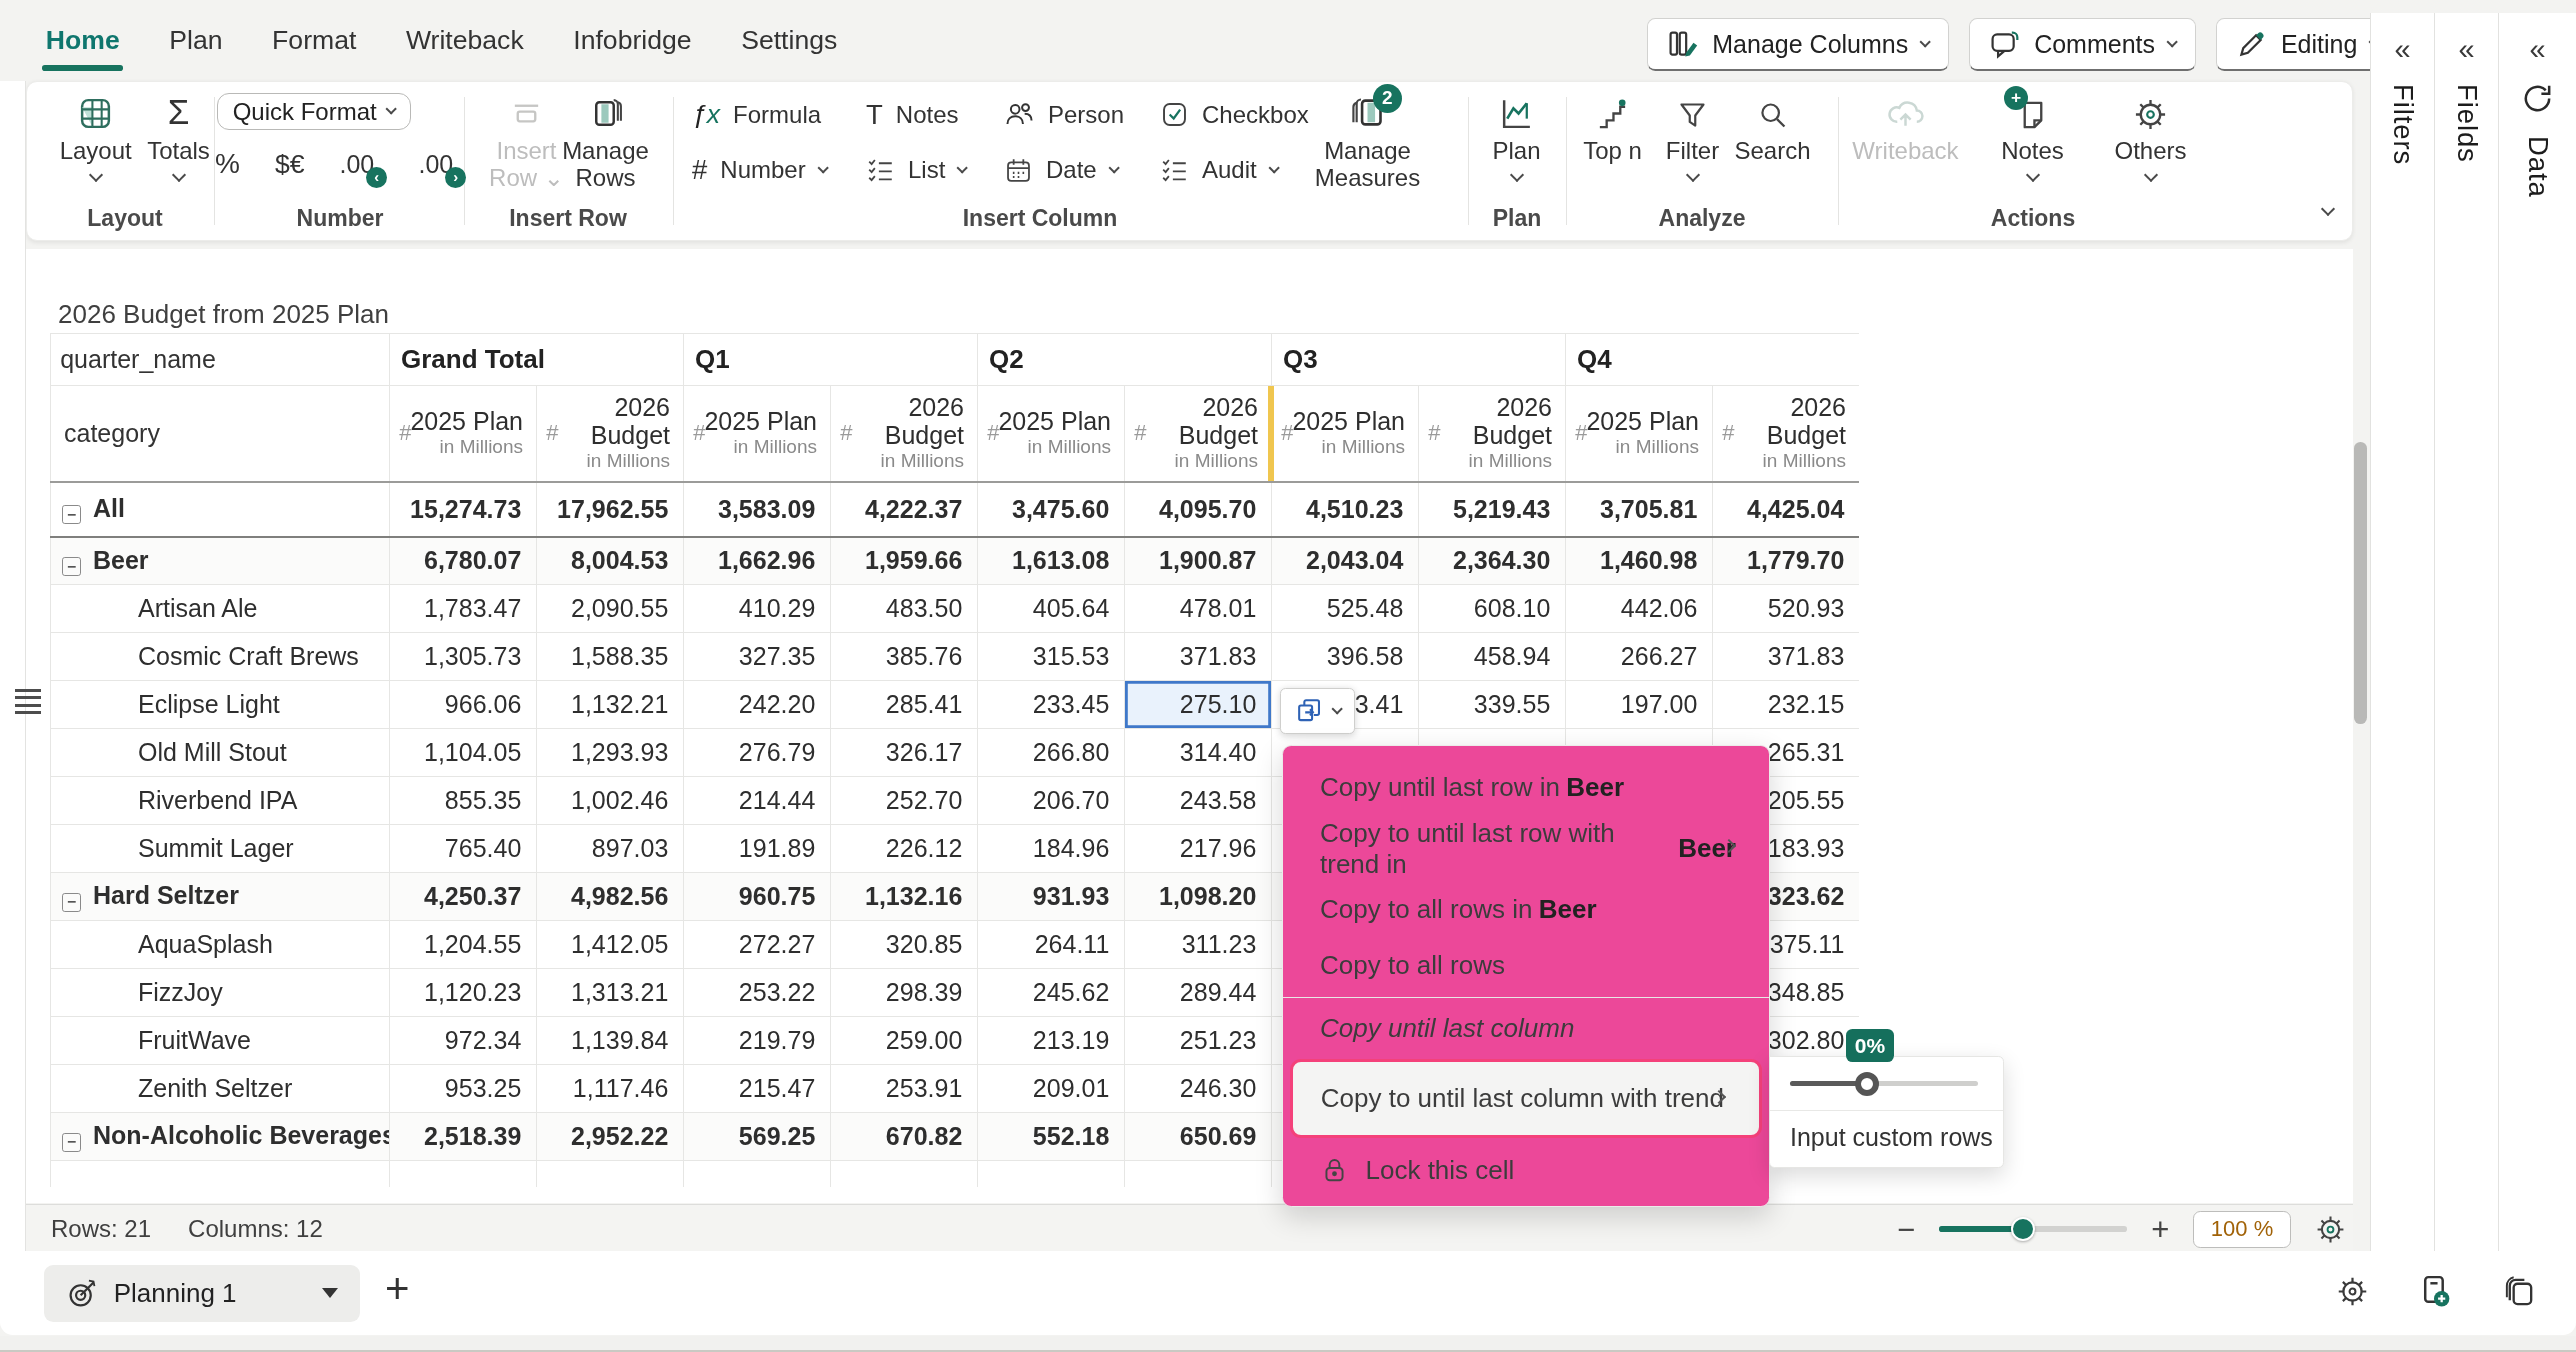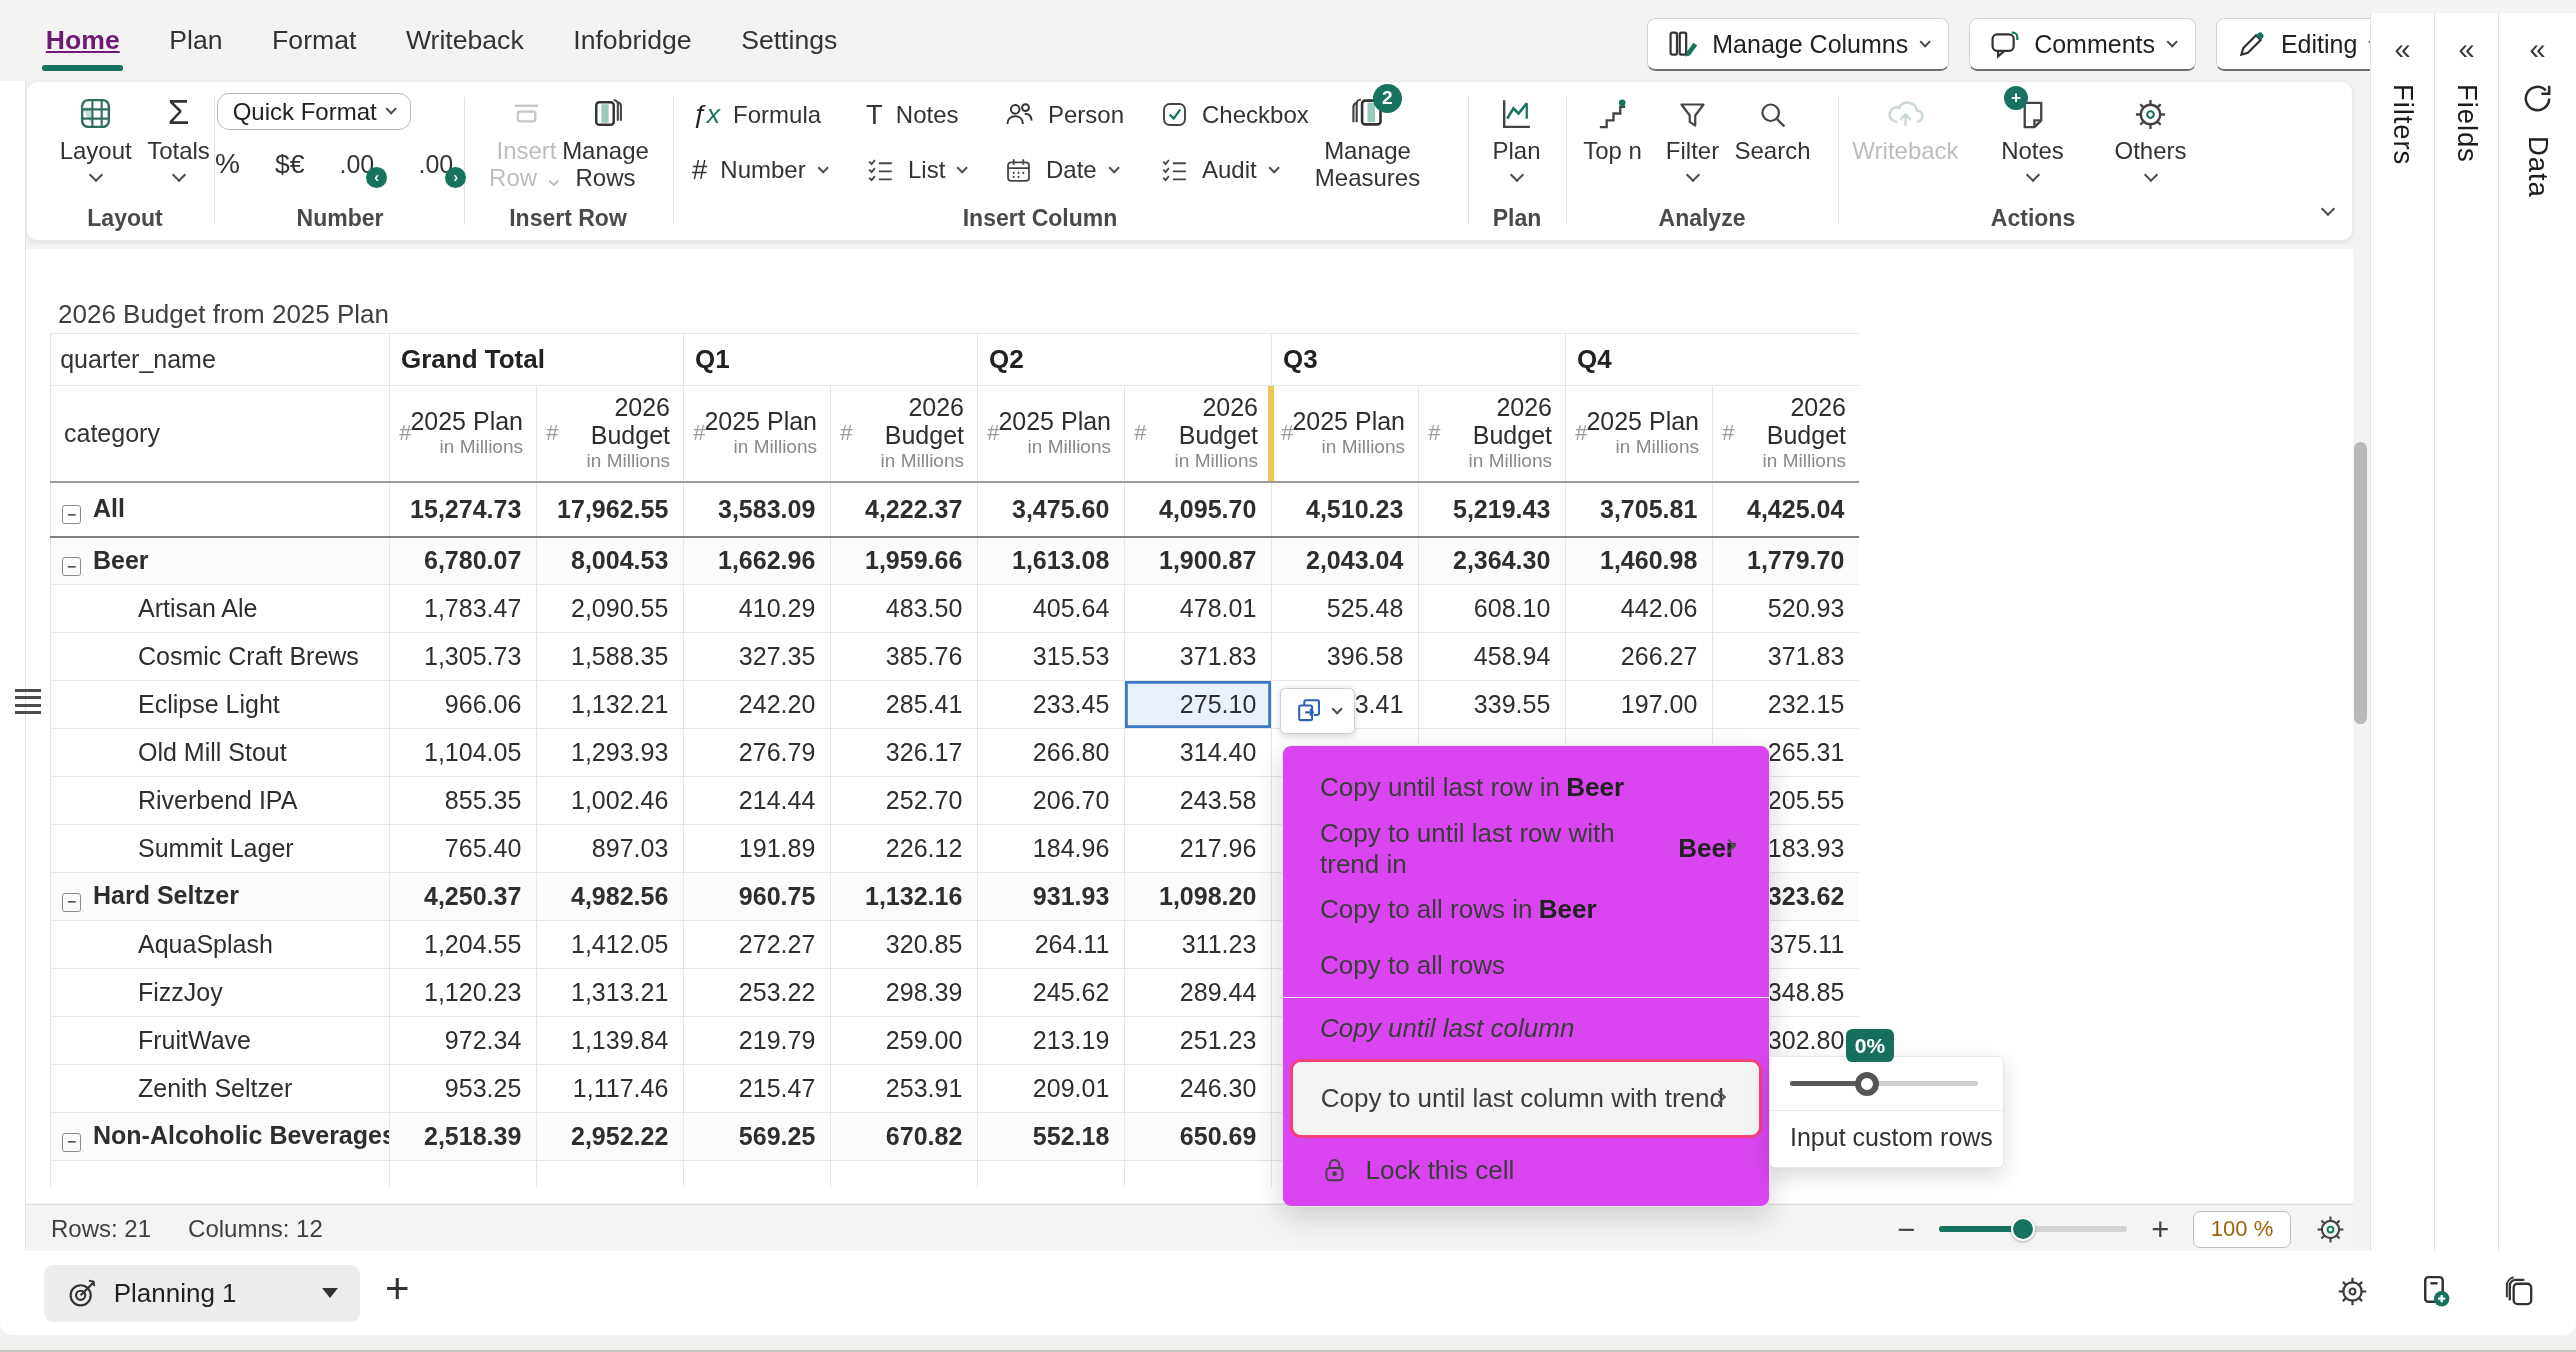--- a/index.html
+++ b/index.html
@@ -3,21 +3,21 @@
 <meta charset="utf-8">
 <style>
   * { margin:0; padding:0; box-sizing:border-box; }
   html,body { width:2576px; height:1352px; overflow:hidden;
     font-family:"Liberation Sans", sans-serif; background:#f3f3f1; color:#2d2d2d; }
   svg { display:block; }
 
   
   #menubar { position:absolute; left:0; top:0; width:2576px; height:81px; display:flex; align-items:center; padding-left:44px; gap:46px; }
   .menu-item { font-size:26.6px; color:#333; cursor:pointer; position:relative; padding:5.5px 1.8px; }
-  .menu-item.active { font-weight:bold; color:#701a75;text-decoration:underline; }
+  .menu-item.active { font-weight:bold; color:#0f766e; }
   .menu-item.active::after { content:""; position:absolute; left:-1.8px; right:-1.8px; bottom:-9.2px; height:5.5px; border-radius:2.8px; background:#17735f; }
 
   
   #view-buttons { position:absolute; left:1647px; top:18.3px; display:flex; gap:20px;justify-content:flex-end; }
   .vbtn { height:53px; background:#fff; border:0.9px solid #d2d2d0; border-bottom:2.8px solid #6f6f6f; border-radius:8.3px; display:flex; align-items:center; gap:13px; padding:0 18.3px; font-size:25px; color:#222; cursor:pointer; }
   .chev { width:10px; height:10px; border-right:2.4px solid #4a4a4a; border-bottom:2.4px solid #4a4a4a; transform:rotate(45deg); margin-top:-4.6px; }
   .chev.r { transform:rotate(-45deg); }
   .chev.sm { width:8.3px; height:8.3px; }
 
   
@@ -65,21 +65,21 @@
   td.sel { box-shadow:inset 0 0 0 2.8px #3f78c9; background:#e9f2fc; }
   #yellow-bar { position:absolute; left:1268px; top:386px; width:5.5px; height:95px; background:#f0c64f; z-index:5; }
   #row-handle { position:absolute; left:14.7px; top:689px; width:26px; z-index:6; cursor:grab; }
   #row-handle div { height:2.8px; background:#4d4d4d; margin-bottom:4.6px; }
   #v-scrollbar { position:absolute; left:2354px; top:442px; width:13px; height:282px; background:#b9b9b7; border-radius:6.4px; z-index:6; cursor:pointer; }
 
   
   #copy-btn { position:absolute; left:1280px; top:688px; width:75px; height:46px; background:#fff; border:0.9px solid #cfcfcd; border-radius:5.5px; display:flex; align-items:center; justify-content:center; gap:7.3px; box-shadow:0 1.8px 7.3px rgba(0,0,0,.16); z-index:20; cursor:pointer; }
 
   
-  #context-menu { position:absolute; left:1282px; top:745px; width:488px; background:#d946ef; border:0.9px solid #ececea; border-radius:9.2px; box-shadow:0 9.2px 27.5px rgba(0,0,0,.16); padding:11px 0 9.2px 0; z-index:30; }
+  #context-menu { position:absolute; left:1282px; top:745px; width:488px; background:#ec4899; border:0.9px solid #ececea; border-radius:9.2px; box-shadow:0 9.2px 27.5px rgba(0,0,0,.16); padding:11px 0 9.2px 0; z-index:30; }
   .cm-item { display:flex; align-items:center; padding:0 33px 0 37px; font-size:26px; color:#3c3c3c; cursor:pointer; position:relative; }
   .cm-item b { font-weight:bold; color:#222; margin-left:6.4px; }
   .cm-item .chev { position:absolute; right:35px; border-color:#555; }
   .cm-divider { height:0.9px; background:#e8e8e6; margin:5.5px 0; }
   .cm-hl { margin:5.5px 7.3px; border:3.7px solid #f4417a; border-radius:11px; background:#f4f4f3; }
   .cm-hl .cm-item { padding-left:27.5px; }
   .cm-lock-ic { margin-right:16.5px; }
 
   
   #trend-popover { position:absolute; left:1769px; top:1056px; width:235px; height:112px; background:#fff; border:0.9px solid #e6e6e4; border-radius:0 5.5px 5.5px 5.5px; box-shadow:0 7.3px 22px rgba(0,0,0,.14); z-index:31; }

